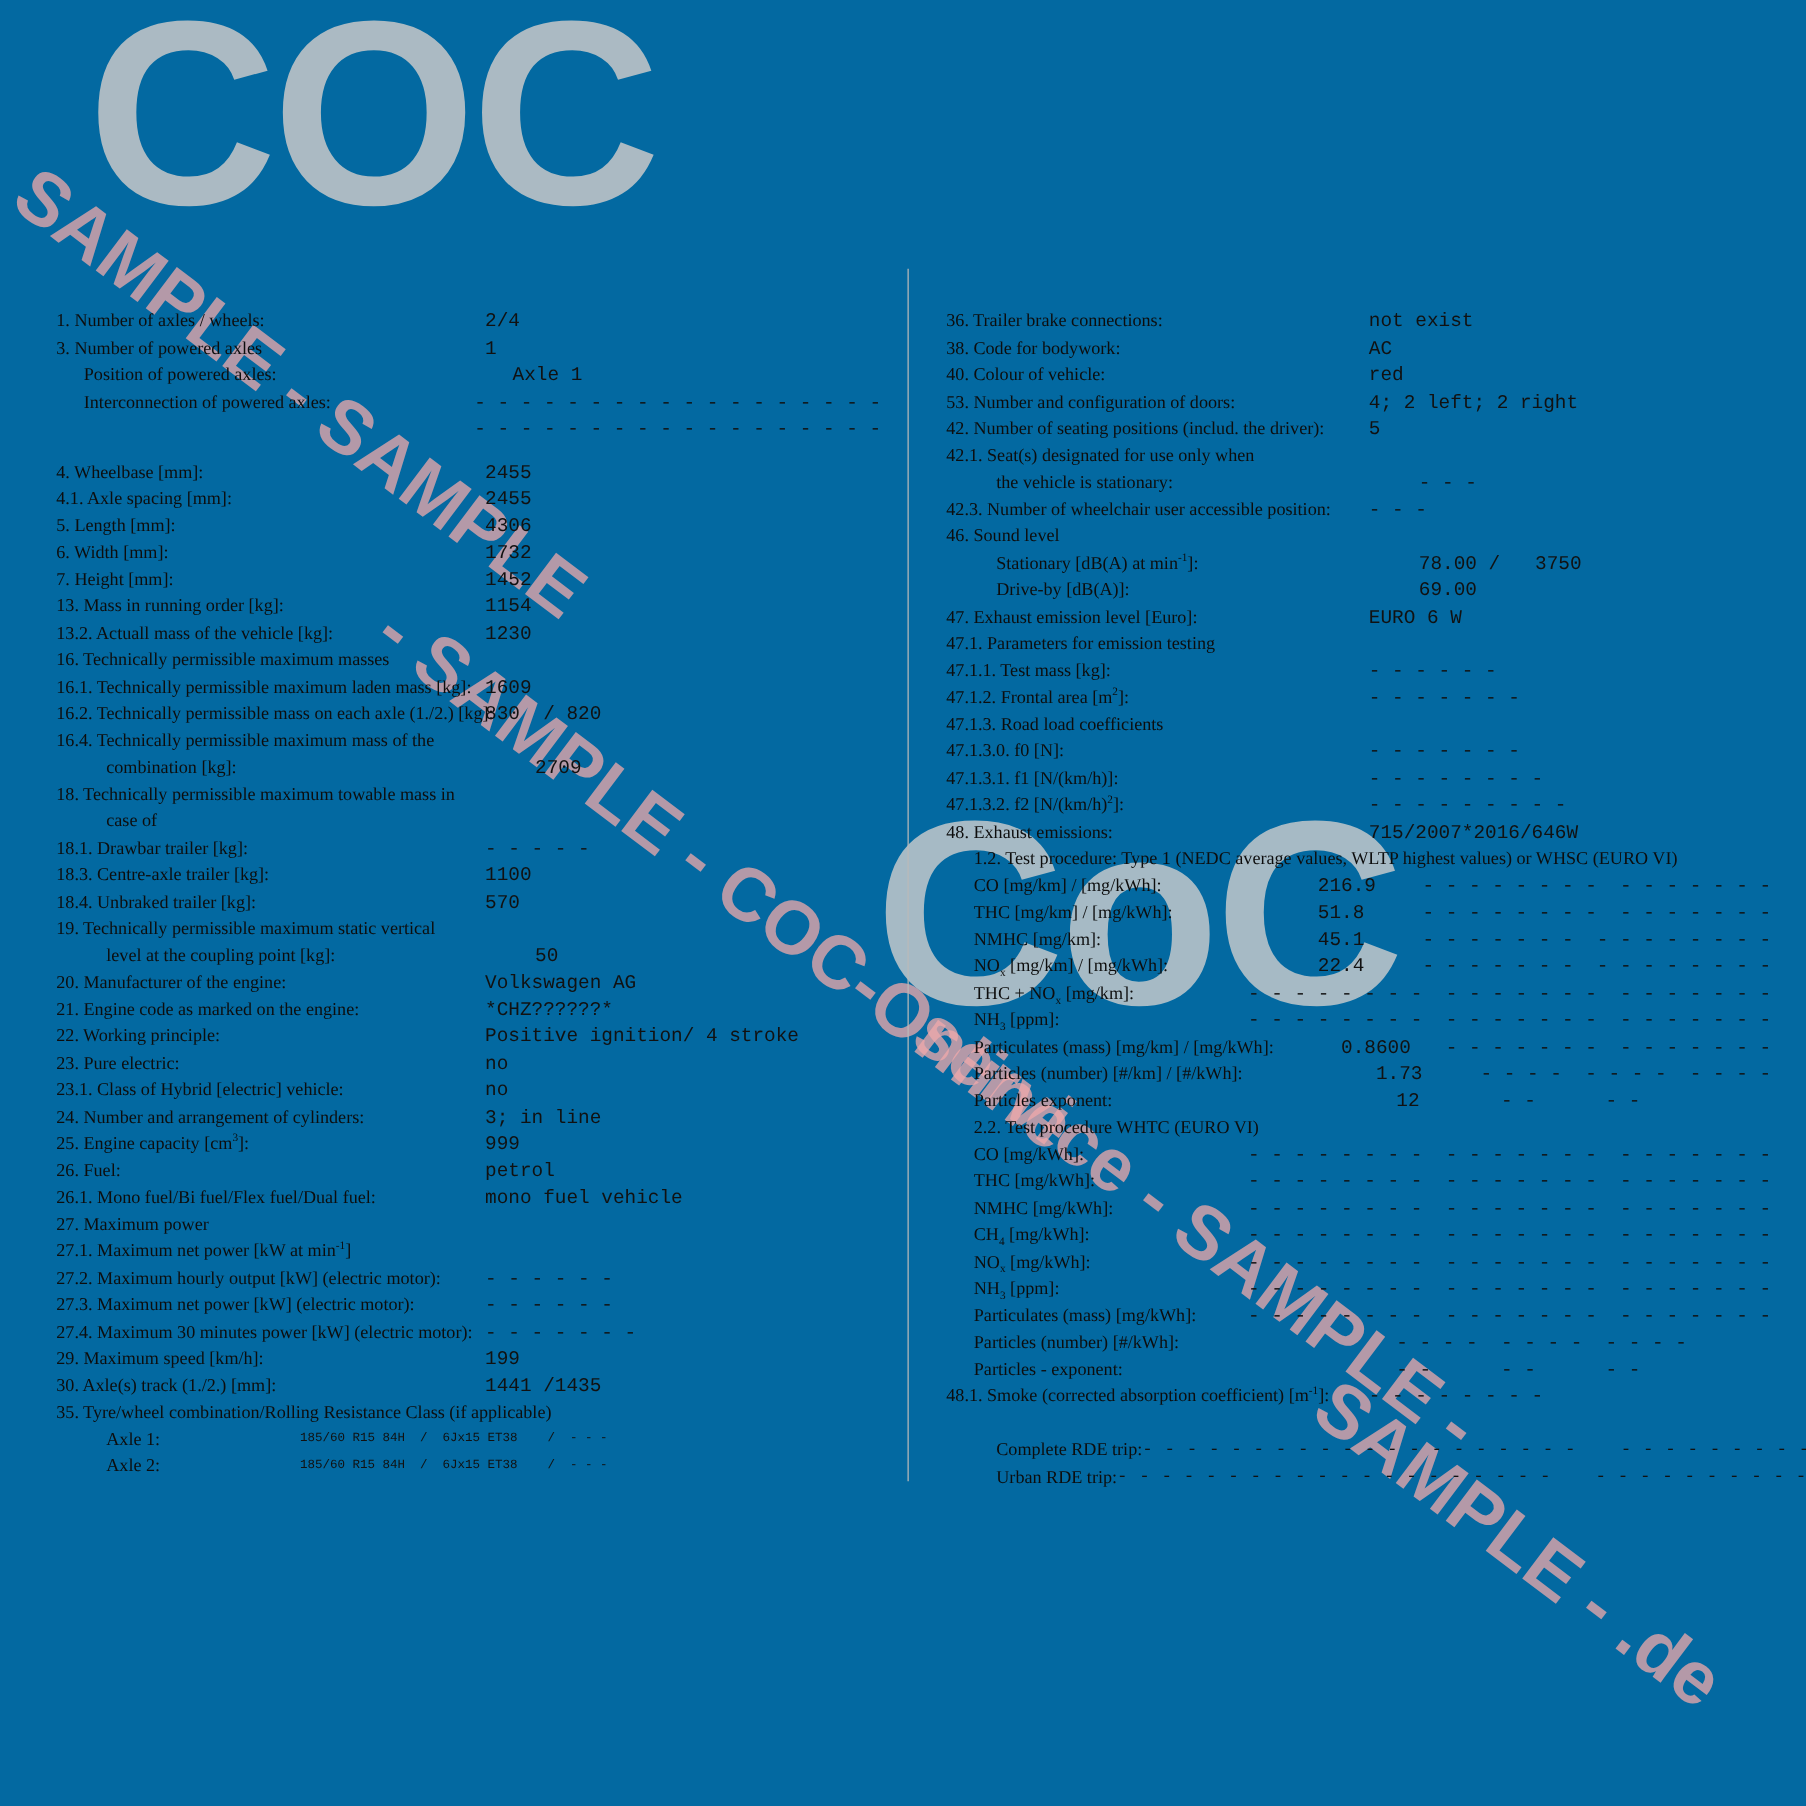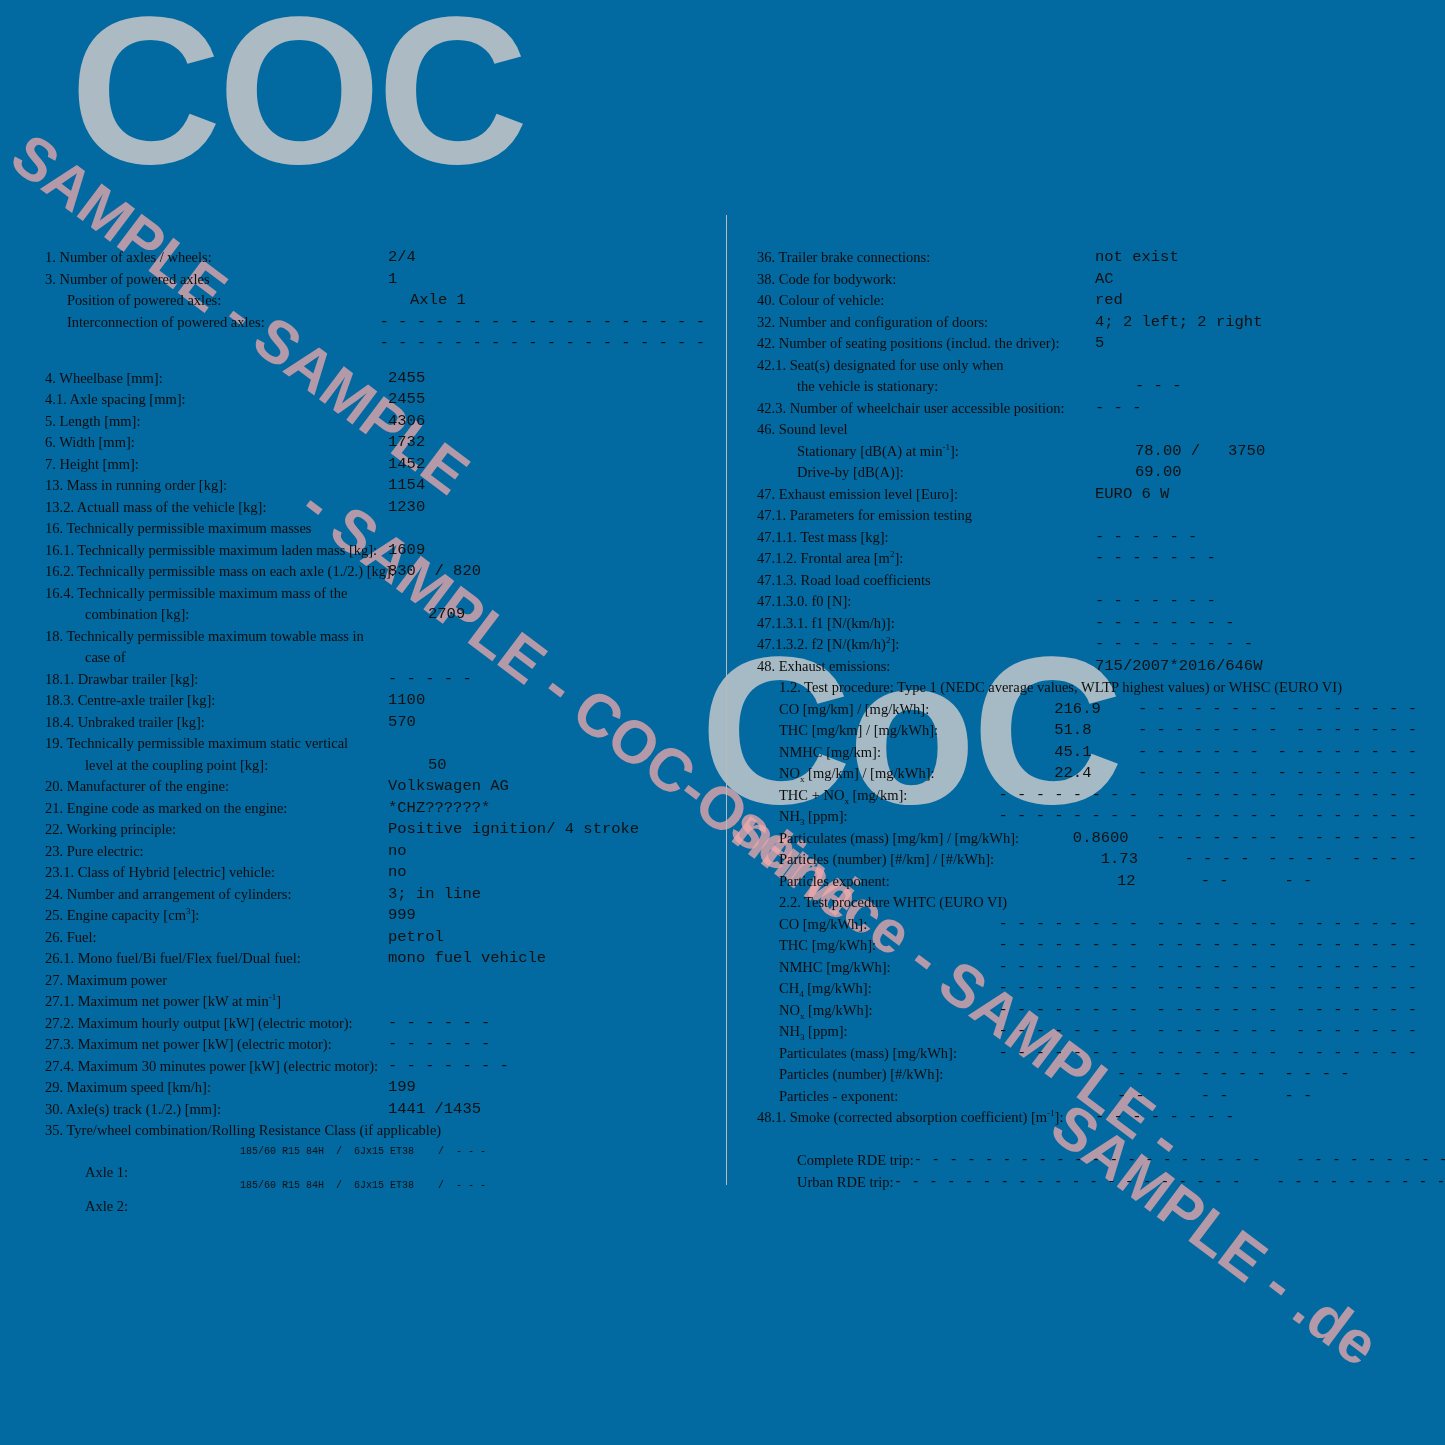--- a/index.html
+++ b/index.html
@@ -94,21 +94,21 @@
   .col-left .lbl  { width: 343px; }
   .col-right .lbl { width: 338px; }
 
   .ind1 { padding-left: 22px; }
   .ind2 { padding-left: 40px; }
   .spacer { height: 13px; }
 
   sup { font-size: 9px; vertical-align: super; line-height: 0; }
   sub { font-size: 9px; vertical-align: sub; line-height: 0; }
 
-  .axle-row .lbl { width: 155px; margin-top: 20px; }
+  .axle-row .lbl { width: 155px; }
   .axle-row .val { font-size: 10px; }
 
   .rde-head { display: flex; }
   .rde-head .lbl { width: 338px; }
   .rde-head .c1 { font-family: "Liberation Serif", serif; font-size: 14.5px; width: 108px; }
   .rde-head .c2 { font-family: "Liberation Serif", serif; font-size: 14.5px; }
 
   .rde-row .lbl { width: 338px; }
   .rde-row .val { font-size: 14px; letter-spacing: .5px; }
 </style>
@@ -309,21 +309,21 @@
       </div>
       <div class="row">
         <div class="lbl">38. Code for bodywork:</div>
         <div class="val">AC</div>
       </div>
       <div class="row">
         <div class="lbl">40. Colour of vehicle:</div>
         <div class="val">red</div>
       </div>
       <div class="row">
-        <div class="lbl">32. Number and configuration of doors:</div>
+        <div class="lbl">53. Number and configuration of doors:</div>
         <div class="val">4; 2 left; 2 right</div>
       </div>
       <div class="row">
         <div class="lbl">42. Number of seating positions (includ. the driver):</div>
         <div class="val">5</div>
       </div>
       <div class="row">
         <div class="lbl">42.1. Seat(s) designated for use only when</div>
         <div class="val"></div>
       </div>

